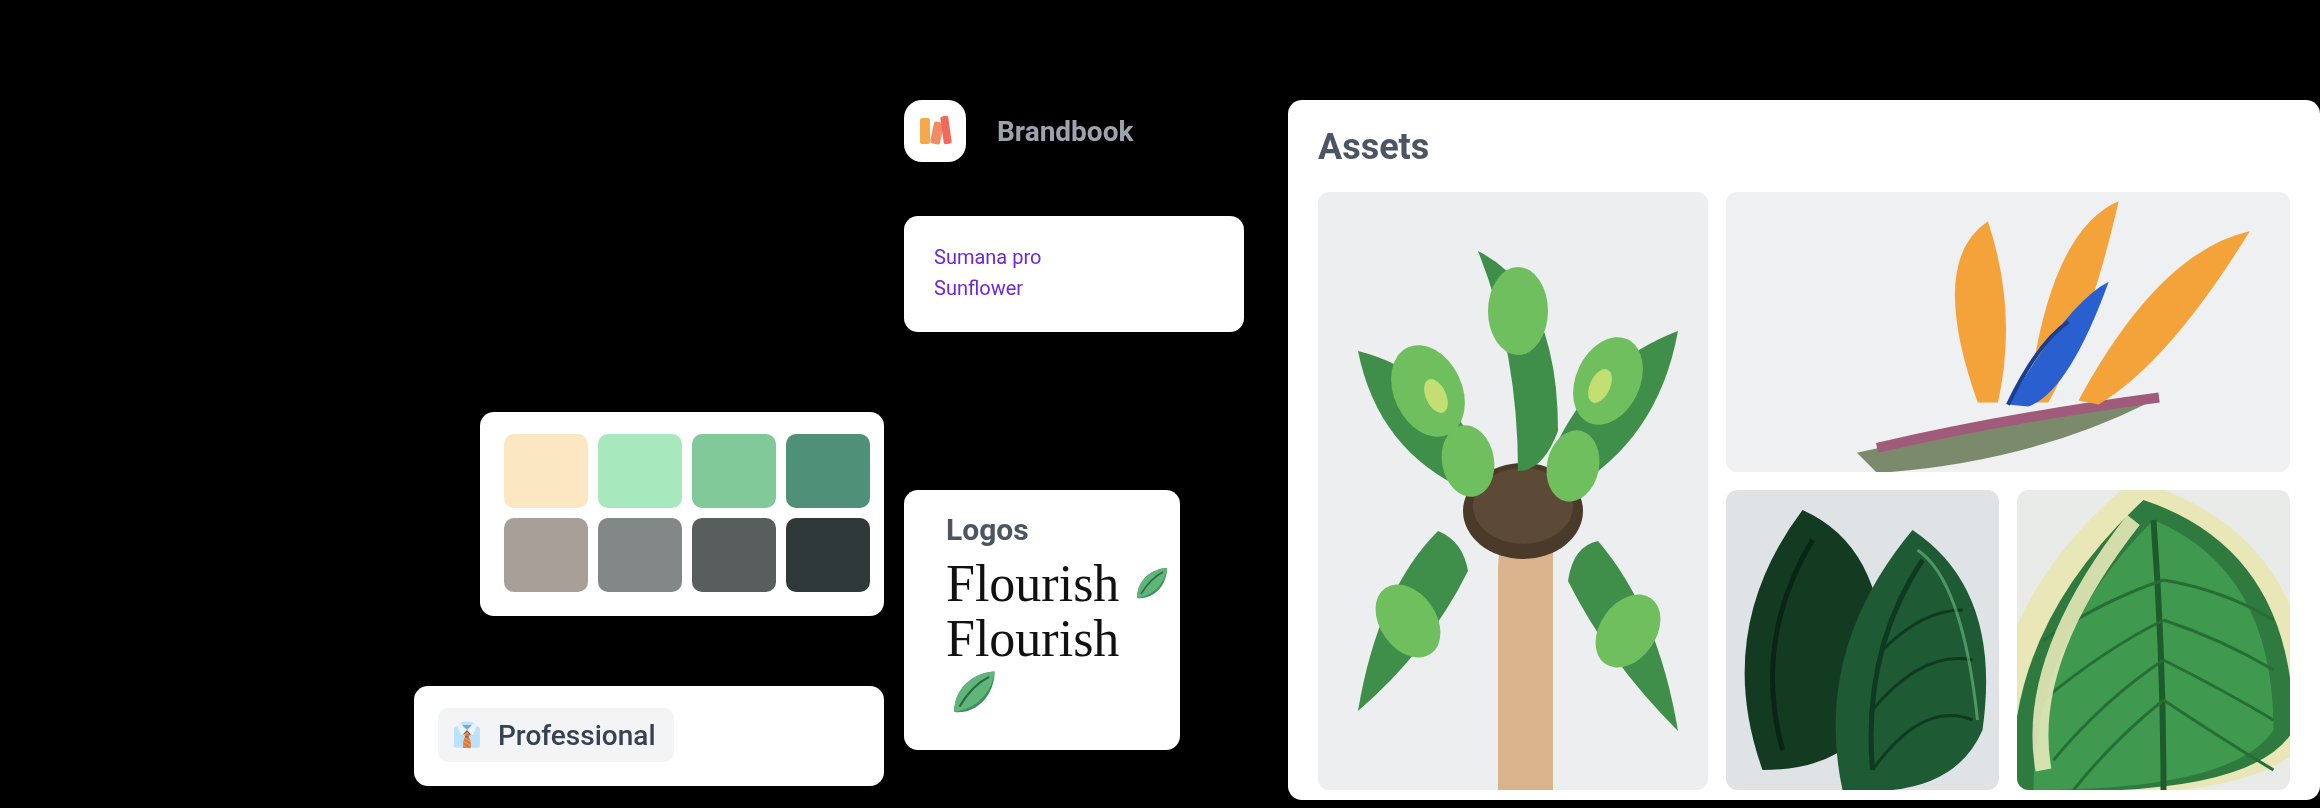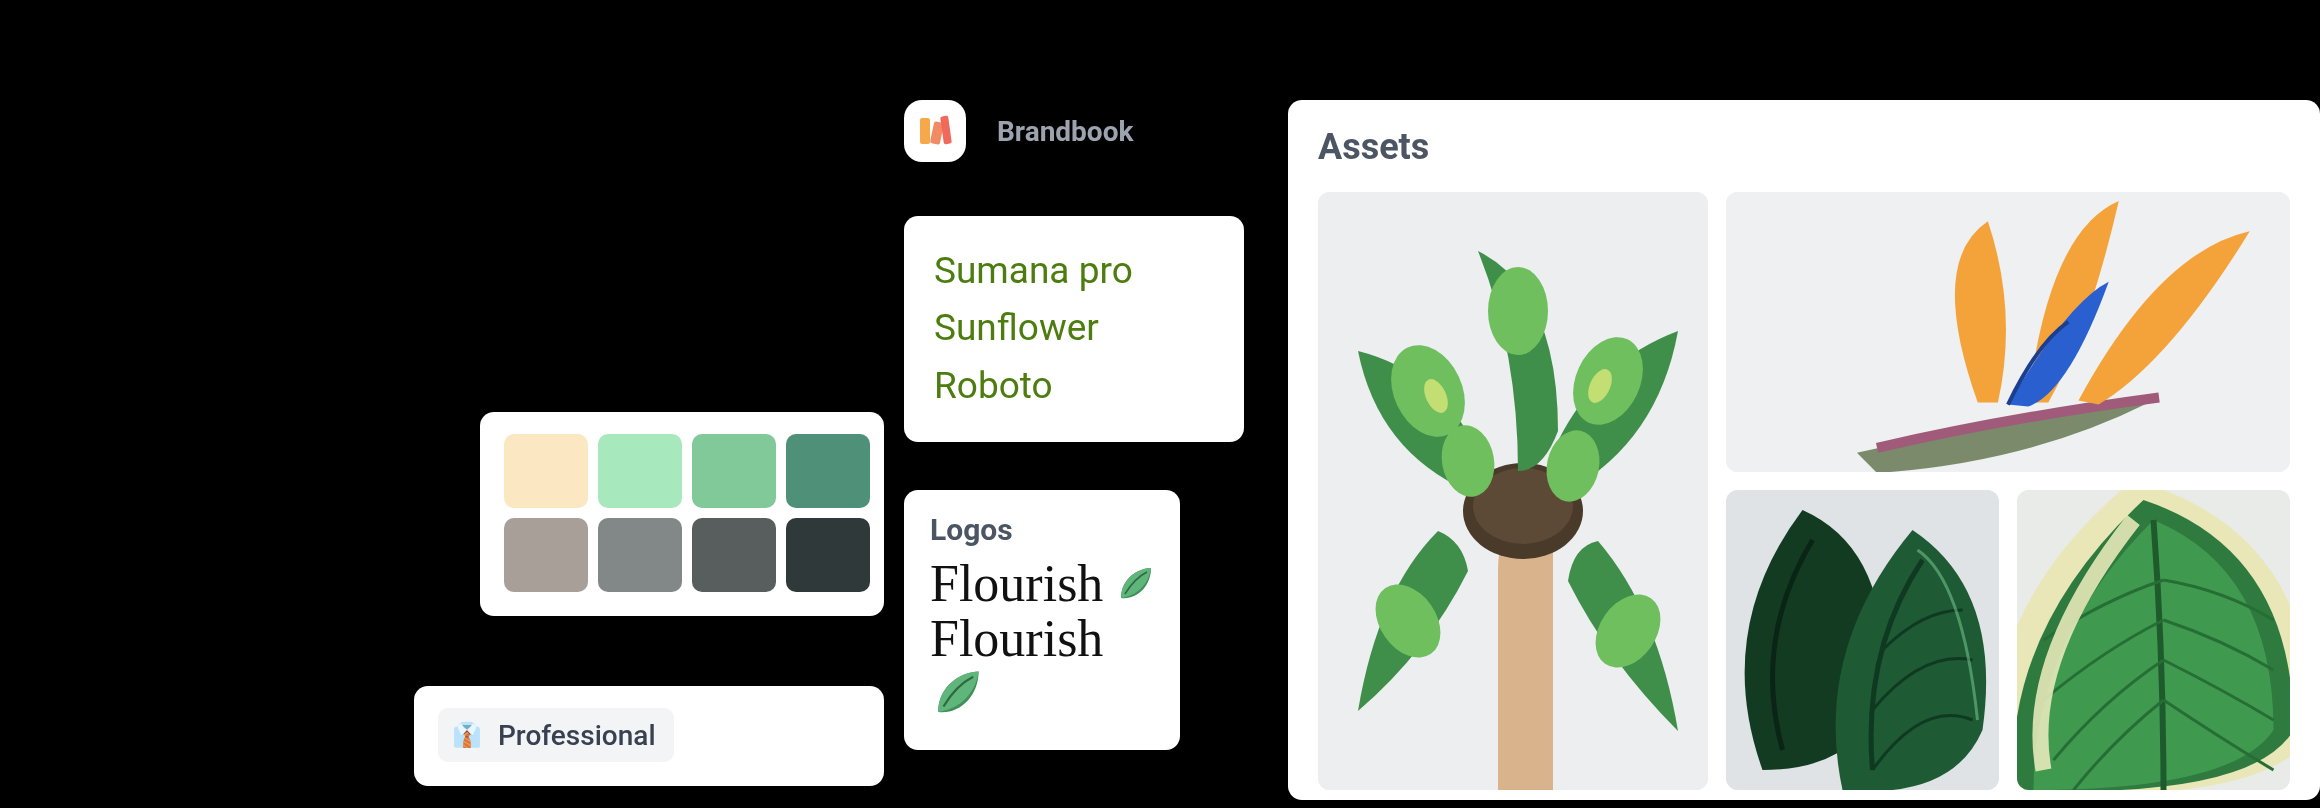--- a/index.html
+++ b/index.html
@@ -10,24 +10,24 @@
   .card-title { font-size: 30px; font-weight: 700; color: #4b5563; }
 
   
   .brandbook { position: absolute; left: 904px; top: 100px; display: flex; align-items: center; gap: 31px; }
   .brandbook-icon { width: 62px; height: 62px; border-radius: 18px; background: #fff; display: flex; align-items: center; justify-content: center; box-shadow: 0 2px 8px rgba(0,0,0,0.25); }
   .brandbook-label { font-size: 28px; font-weight: 700; color: #9ca3af; }
 
   
   .fonts-card { left: 904px; top: 216px; width: 340px; padding: 26px 30px 28px; }
   .fonts-card .card-title { font-size: 34px; margin-bottom: 14px; }
-  .font-item { font-size: 37px; color: #4d7c0f; line-height: 1.55; }
-
-  
-  .logos-card { left: 904px; top: 490px; width: 276px; padding: 22px 26px 30px; }
+  .font-item { font-size: 20px; color: #6d28d9; line-height: 1.55; }
+
+  
+  .logos-card { left: 904px; top: 490px; width: 276px; padding: 22px 42px 30px; }
   .logos-card .card-title { font-size: 30px; margin-bottom: 10px; }
   .logo-row { display: flex; align-items: center; gap: 12px; }
   .logo-word { font-family: "Brush Script MT", "Segoe Script", cursive; font-size: 52px; color: #111; line-height: 1.05; }
   .leaf { display:inline-block; }
   .leaf svg { display:block; }
 
   
   .colors-card { left: 480px; top: 412px; width: 404px; padding: 22px 24px 24px; }
   .colors-card .card-title { margin-bottom: 14px; }
   .swatch-grid { display: grid; grid-template-columns: repeat(4, 84px); grid-auto-rows: 74px; gap: 10px; }
@@ -60,21 +60,20 @@
         <rect x="14" y="8" width="10" height="22" rx="2" fill="#f08b63" transform="rotate(12 19 19)"></rect>
         <rect x="24" y="2" width="8" height="28" rx="2" fill="#ef6a5a" transform="rotate(-8 28 16)"></rect>
       </svg>
     </div>
     <div class="brandbook-label">Brandbook</div>
   </div>
 
   <div class="card fonts-card">
     <div class="font-item">Sumana pro</div>
     <div class="font-item">Sunflower</div>
-    <div class="font-item">Roboto</div>
   </div>
 
   <div class="card logos-card">
     <div class="card-title">Logos</div>
     <div class="logo-row">
       <span class="logo-word">Flourish</span>
       <span class="leaf">
         <svg width="40" height="40" viewBox="0 0 40 40">
             <path d="M6 34 C6 14 24 4 36 4 C36 22 22 36 6 34 Z" fill="#3f8f5a"></path>
             <path d="M6 34 C6 14 24 4 36 4 C34 20 22 32 6 34 Z" fill="#5fb57a"></path>

